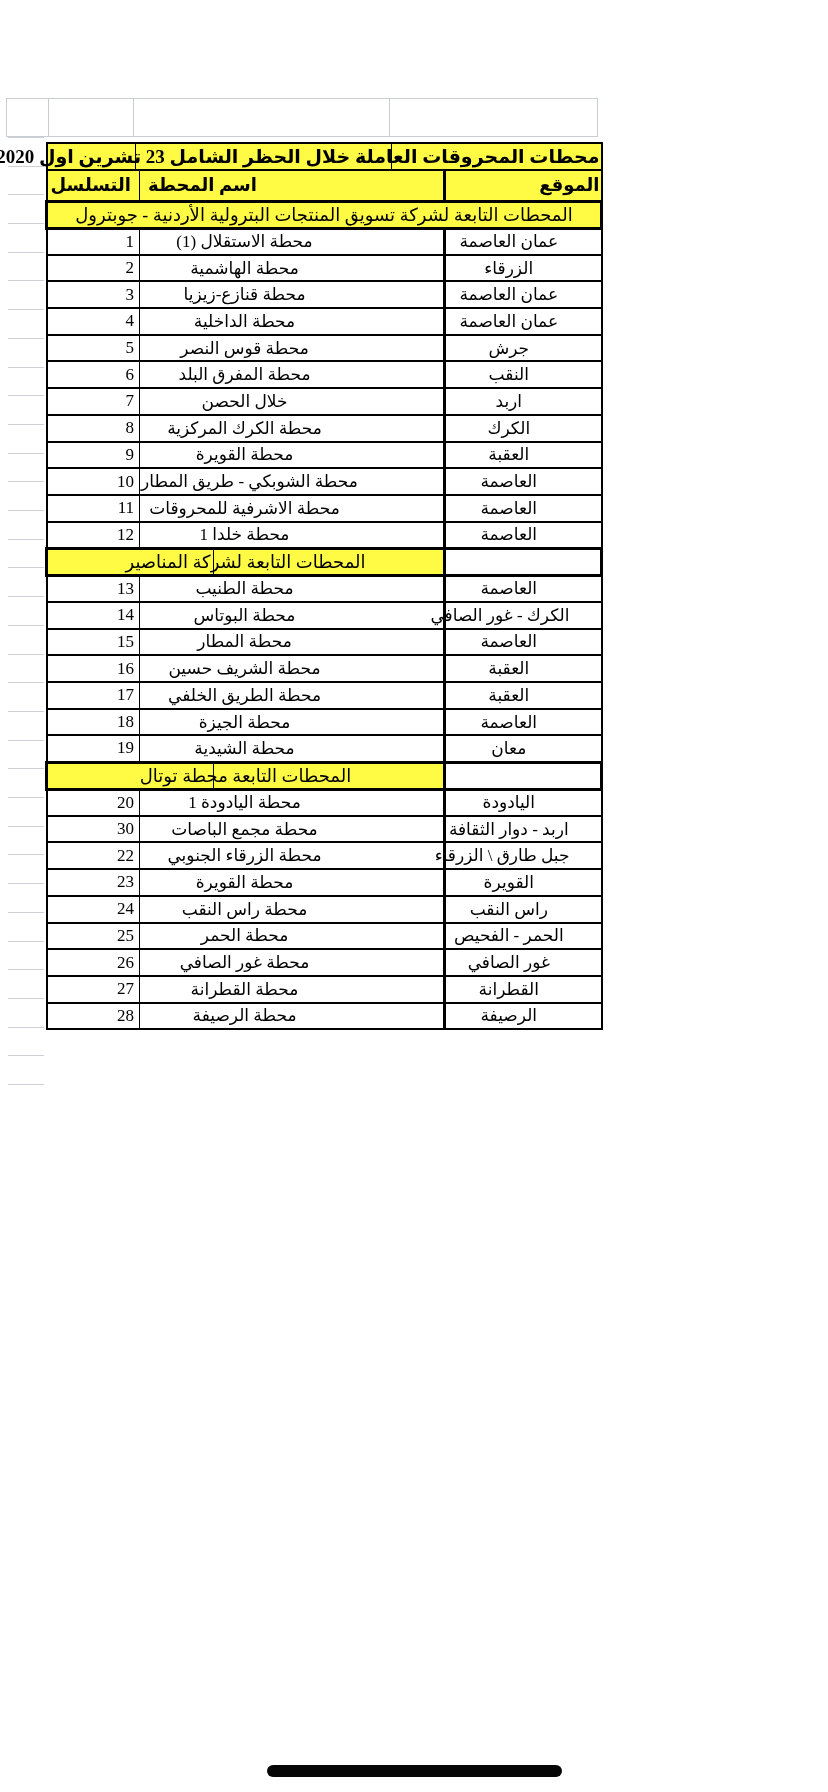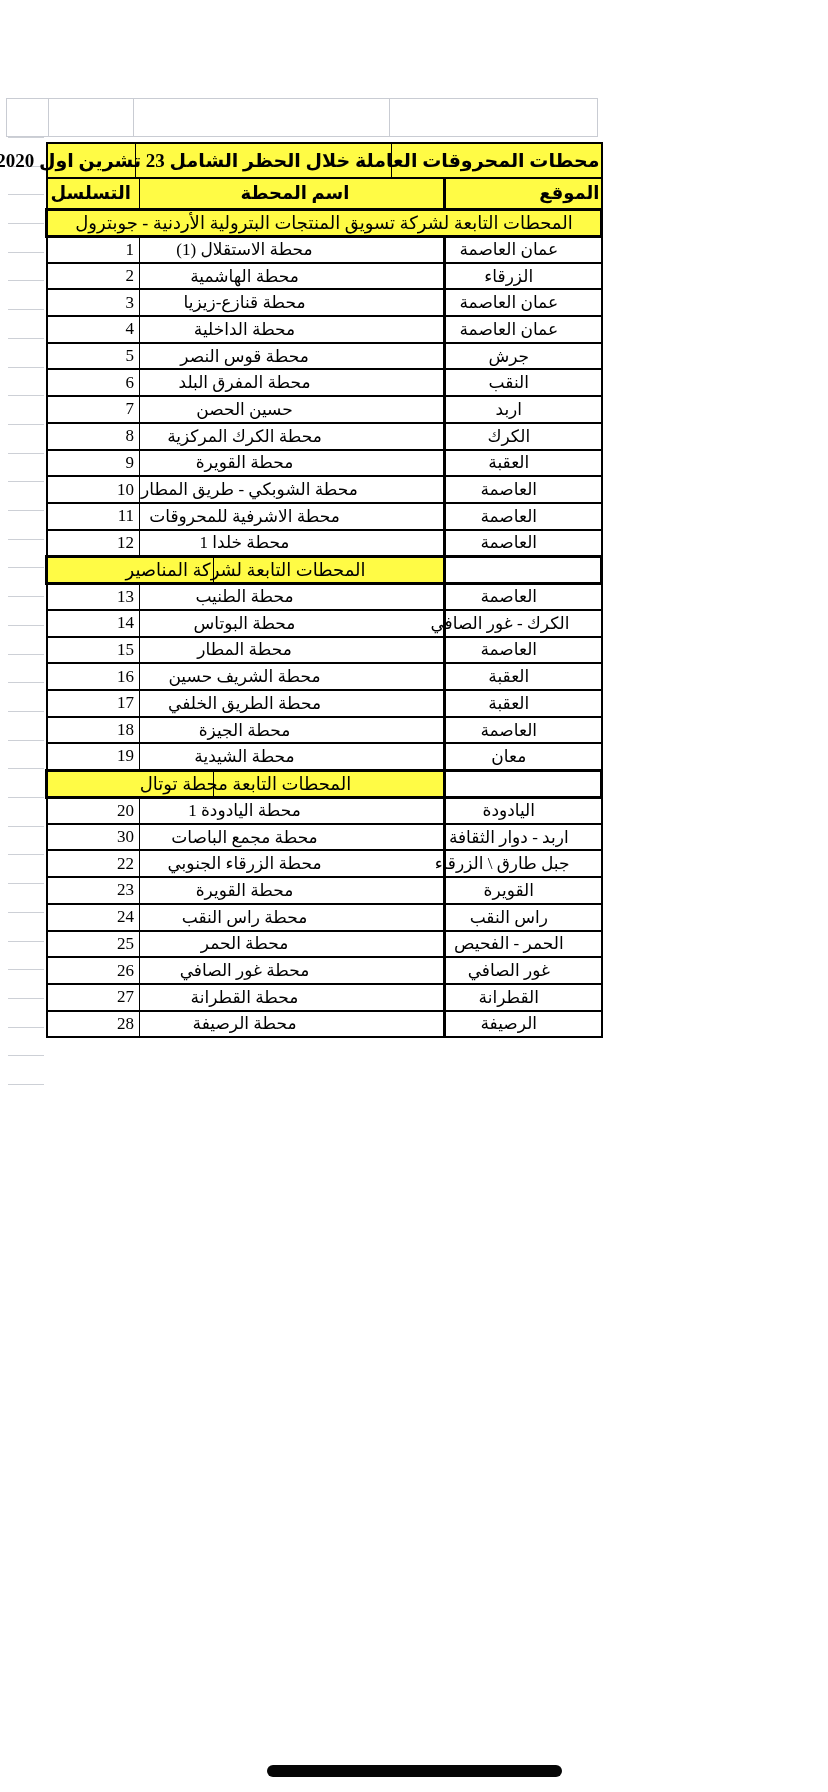--- a/index.html
+++ b/index.html
@@ -24,35 +24,35 @@
     position:absolute;left:45px;top:142px;width:555px;
     border-collapse:collapse;table-layout:fixed;
     direction:rtl;color:#000;
   }
   table.sheet td{border:2px solid #000;overflow:visible;white-space:nowrap;box-sizing:border-box;}
   col.c-loc{width:157px;}  
   col.c-name{width:305px;} 
   col.c-ser{width:93px;}   
 
   .title-row td{
-    height:35px;background:var(--hl);border:4px solid #000;
+    height:27px;background:var(--hl);border:4px solid #000;
     font-weight:bold;font-size:19px;text-align:center;position:relative;
   }
   .title-row td::before,.title-row td::after{
     content:"";position:absolute;top:0;bottom:0;width:1px;background:#000;
   }
   .title-row td::before{left:87px;}
   .title-row td::after{left:343px;}
 
   .header-row td{
     height:31px;background:var(--hl);font-weight:bold;font-size:18px;
     border-width:3px;vertical-align:middle;
   }
   .header-row td.loc{padding-left:37px;}
-  .header-row td.name{direction:rtl;text-align:center;padding-left:8px;}
+  .header-row td.name{direction:rtl;text-align:left;padding-left:8px;}
   .header-row td.serial{text-align:left;padding-left:3px;margin-top:41px;}
 
   tr.band td{height:25px;border-width:3px;font-weight:normal;font-size:18px;vertical-align:middle;}
   tr.band td.band-label{
     background:var(--hl);text-align:center;position:relative;
   }
   tr.band td.band-label.part::before{
     content:"";position:absolute;top:0;bottom:0;width:1px;background:#000;left:165px;
   }
   tr.band td.band-loc{background:#ffffff;}
@@ -139,21 +139,21 @@
   </tr>
 
   <tr class="data">
     <td class="loc">النقب</td>
     <td class="name">محطة المفرق البلد</td>
     <td class="serial">6</td>
   </tr>
 
   <tr class="data">
     <td class="loc">اربد</td>
-    <td class="name">حسين الحصن</td>
+    <td class="name">خلال الحصن</td>
     <td class="serial">7</td>
   </tr>
 
   <tr class="data">
     <td class="loc">الكرك</td>
     <td class="name">محطة الكرك المركزية</td>
     <td class="serial">8</td>
   </tr>
 
   <tr class="data">

